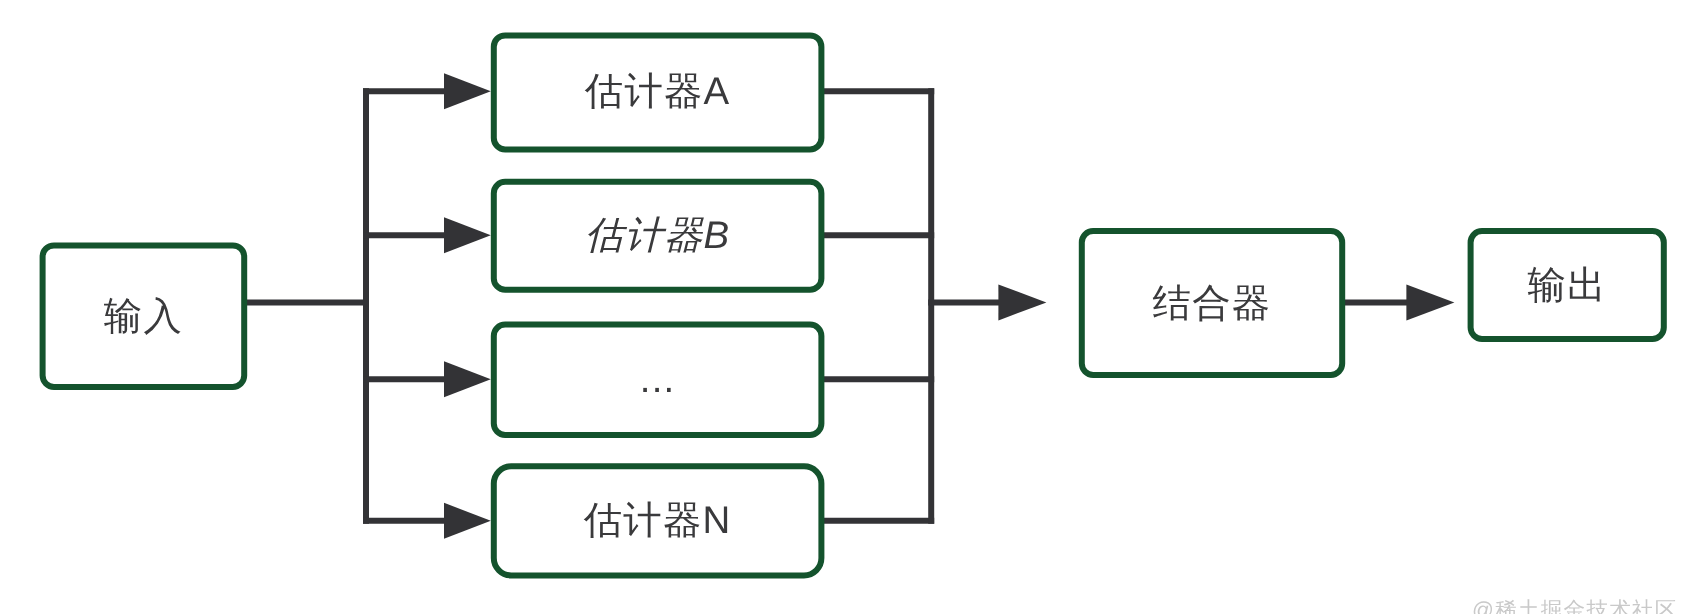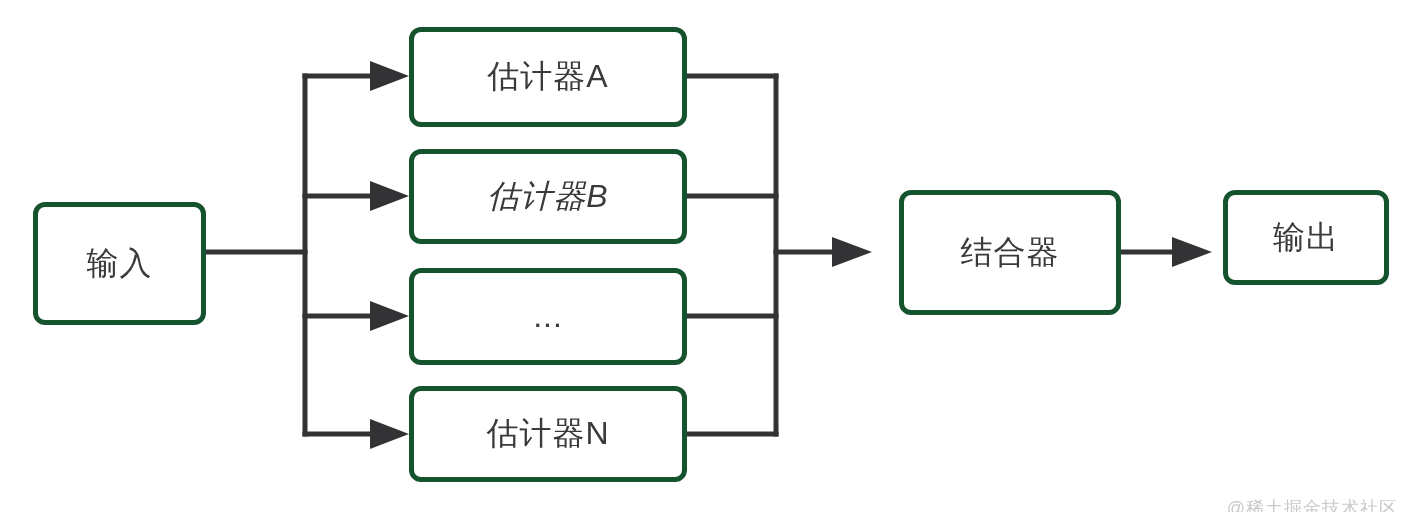--- a/index.html
+++ b/index.html
@@ -45,21 +45,21 @@
     justify-content: center;
     font-size: 32px;
     color: #3a3a3c;
     letter-spacing: 1px;
     white-space: nowrap;
   }
   .node-input     { left: 33px;   top: 190px; width: 173px; height: 123px; margin-top: 12px; }
   .node-est-a     { left: 409px;  top: 27px;  width: 278px; height: 100px; }
   .node-est-b     { left: 409px;  top: 149px; width: 278px; height: 95px; font-style: italic;  }
   .node-est-dots  { left: 409px;  top: 268px; width: 278px; height: 97px;  }
-  .node-est-n     { left: 409px;  top: 386px; width: 278px; height: 96px;  }
+  .node-est-n     { left: 409px;  top: 386px; width: 278px; height: 96px; border-radius: 17px;  }
   .node-combiner  { left: 872px;  top: 190px; width: 222px; height: 125px; margin-left: 27px; }
   .node-output    { left: 1212px; top: 190px; width: 166px; height: 95px; margin-left: 11px; }
   .watermark {
     position: absolute;
     right: 22px;
     top: 496px;
     font-size: 18px;
     color: #c9c9c9;
     letter-spacing: 1px;
   }

